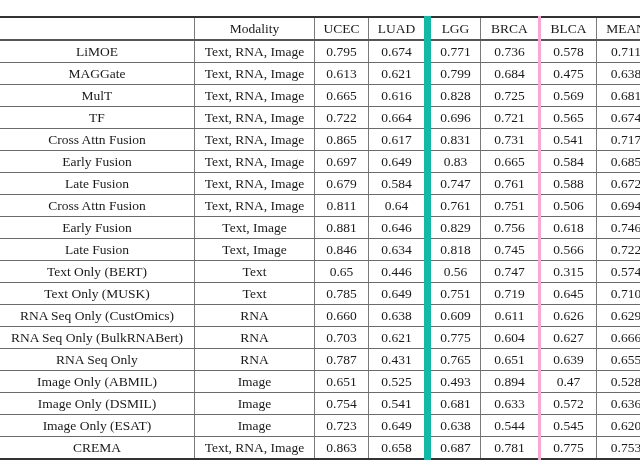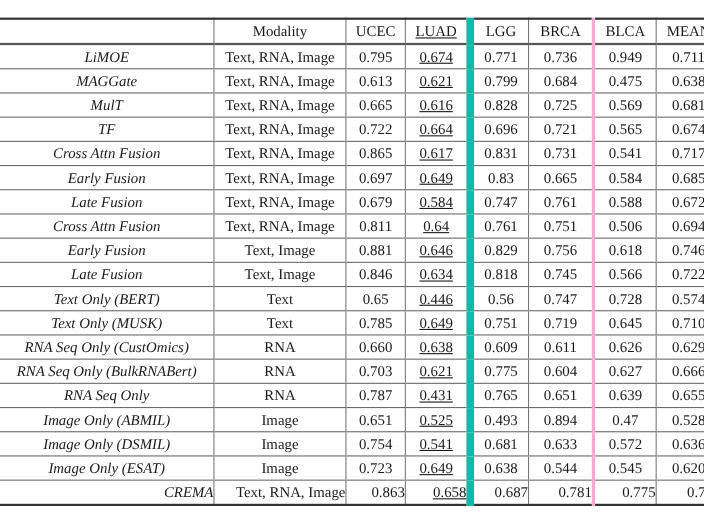--- a/index.html
+++ b/index.html
@@ -18,25 +18,25 @@
       font-size: 13.5px;
       border-top: 2px solid #333;
       border-bottom: 2px solid #333;
     }
     table.results th, table.results td {
       height: 21px; padding: 0; text-align: center; vertical-align: middle;
       font-weight: normal; white-space: nowrap;
       border-bottom: 1.5px solid #6b6b6b;
     }
     table.results thead th { border-bottom: 2px solid #555; }
-    table.results tr:last-child td { border-bottom: none; text-align: right; }
-    .c-model { width: 194px; font-style: italic; }
+    table.results tr:last-child td { border-bottom: none; }
+    .c-model { width: 194px; }
     .c-mod { width: 119px; border-left: 1px solid #7a7a7a; }
     .c-ucec { width: 53px; border-left: 1px solid #7a7a7a; margin-top: 16px; }
-    .c-luad { width: 55px; border-left: 1px solid #7a7a7a; text-decoration: underline; }
+    .c-luad { width: 55px; border-left: 1px solid #7a7a7a; }
     .c-lgg { width: 49px; border-left: 7px solid #14b8a6; }
     .c-brca { width: 57px; border-left: 1px solid #7a7a7a; }
     .c-blca { width: 55px; border-left: 3px solid #f9a8d4; }
     .c-mean { width: 58px; border-left: 1px solid #7a7a7a; }
     .bold { font-weight: bold; }
   </style>
 </head>
 <body>
 
 <div class="caption-cut"></div>
@@ -55,21 +55,21 @@
     </tr>
   </thead>
   <tbody id="tbody">
       <tr>
         <td class="c-model">LiMOE</td>
         <td class="c-mod">Text, RNA, Image</td>
         <td class="c-ucec">0.795</td>
         <td class="c-luad bold">0.674</td>
         <td class="c-lgg">0.771</td>
         <td class="c-brca">0.736</td>
-        <td class="c-blca">0.949</td>
+        <td class="c-blca">0.578</td>
         <td class="c-mean">0.711</td>
       </tr>
       <tr>
         <td class="c-model">MAGGate</td>
         <td class="c-mod">Text, RNA, Image</td>
         <td class="c-ucec">0.613</td>
         <td class="c-luad">0.621</td>
         <td class="c-lgg">0.799</td>
         <td class="c-brca">0.684</td>
         <td class="c-blca">0.475</td>
@@ -155,21 +155,21 @@
         <td class="c-blca">0.566</td>
         <td class="c-mean">0.722</td>
       </tr>
       <tr>
         <td class="c-model">Text Only (BERT)</td>
         <td class="c-mod">Text</td>
         <td class="c-ucec">0.65</td>
         <td class="c-luad">0.446</td>
         <td class="c-lgg">0.56</td>
         <td class="c-brca">0.747</td>
-        <td class="c-blca">0.728</td>
+        <td class="c-blca">0.315</td>
         <td class="c-mean">0.574</td>
       </tr>
       <tr>
         <td class="c-model">Text Only (MUSK)</td>
         <td class="c-mod">Text</td>
         <td class="c-ucec">0.785</td>
         <td class="c-luad">0.649</td>
         <td class="c-lgg">0.751</td>
         <td class="c-brca">0.719</td>
         <td class="c-blca">0.645</td>

